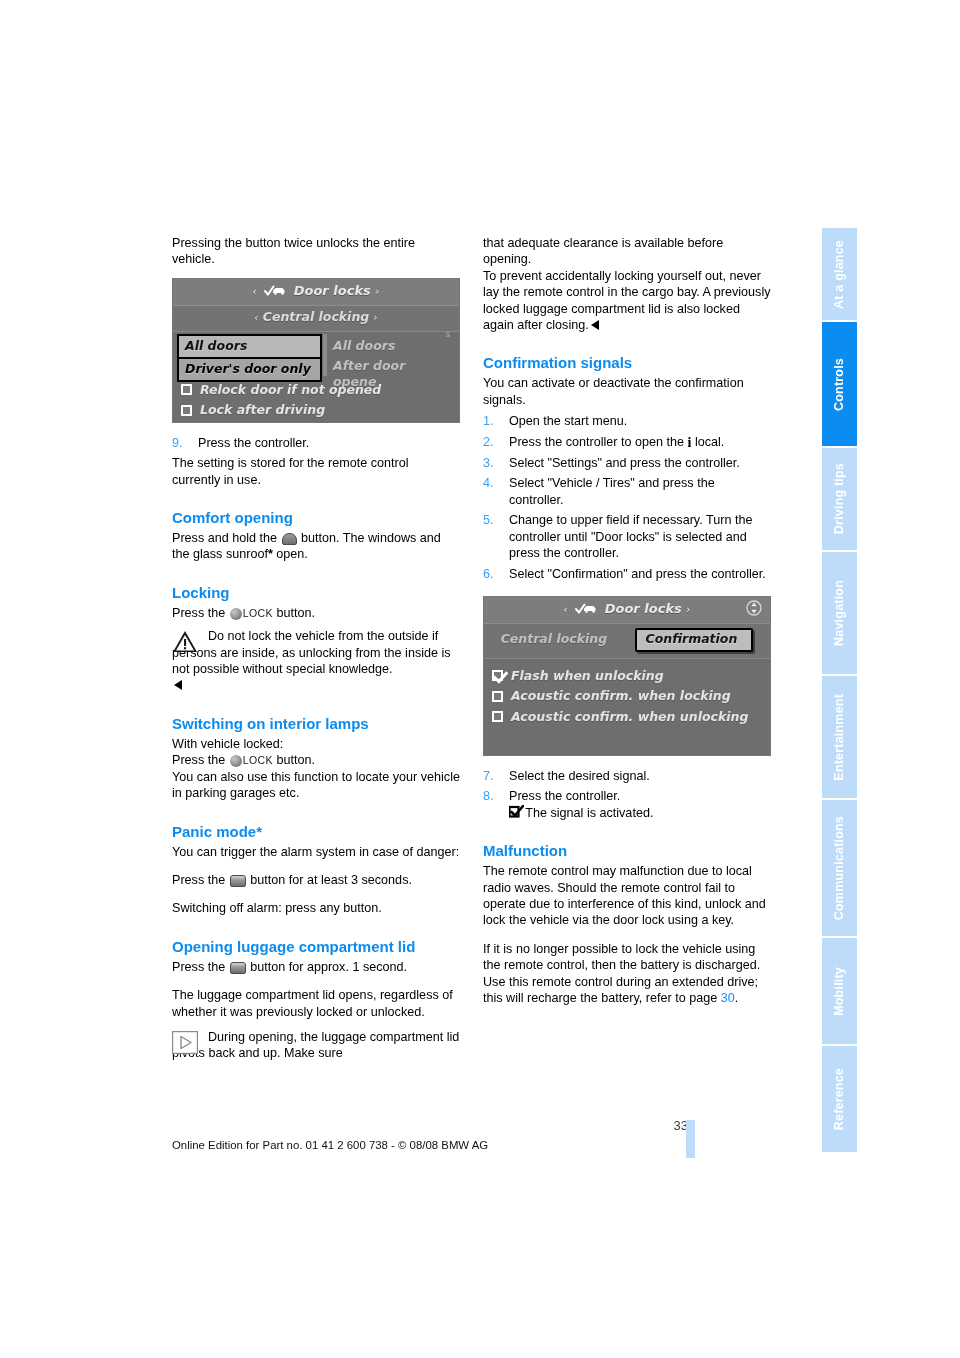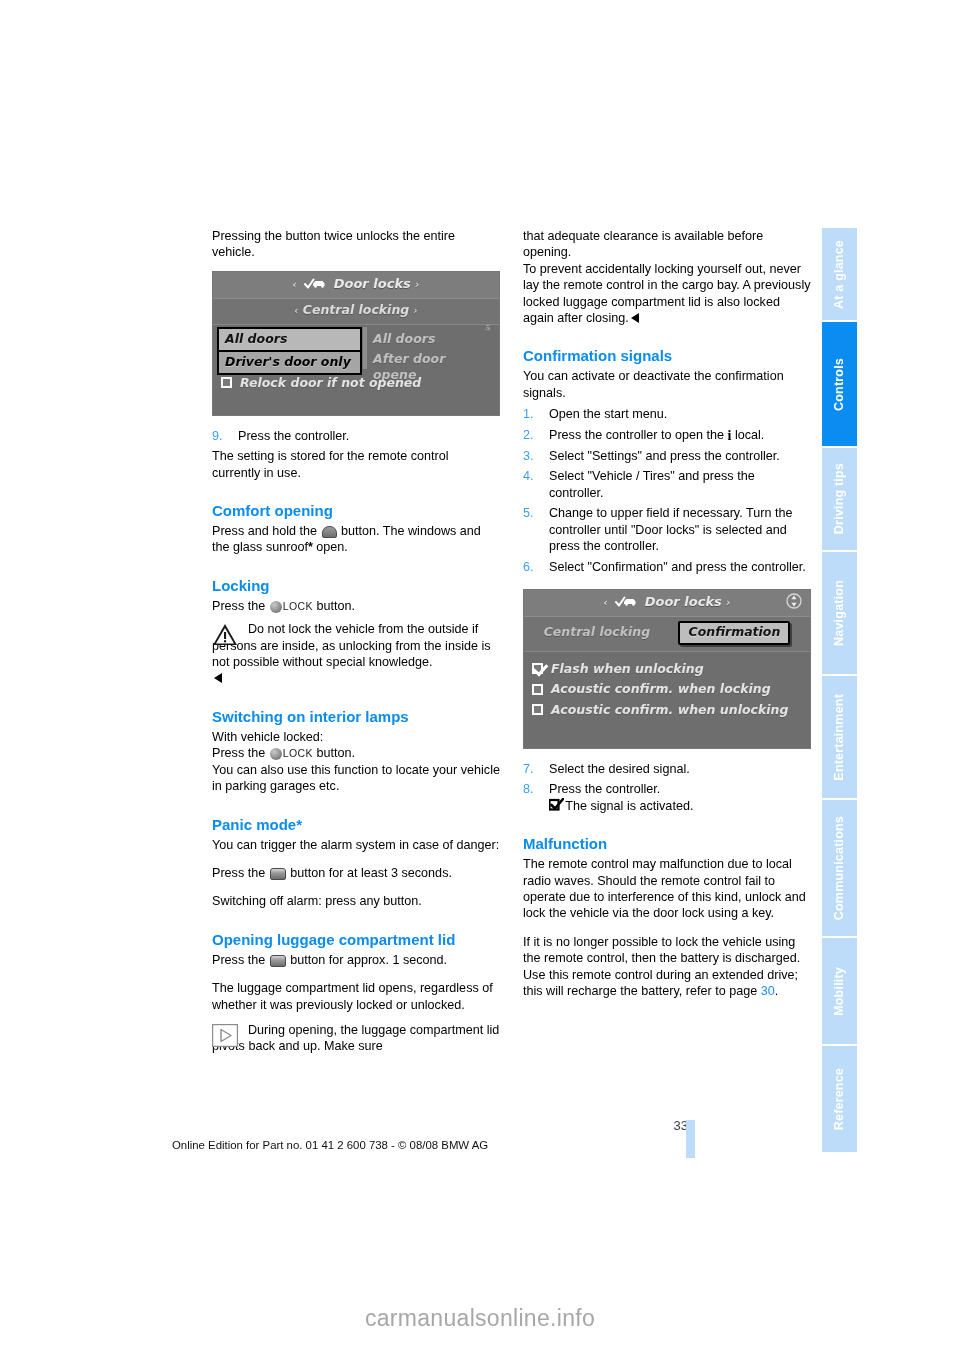--- a/index.html
+++ b/index.html
@@ -44,26 +44,25 @@
     font-size: 12.5px;
     font-weight: bold;
     letter-spacing: .2px;
     white-space: nowrap;
     line-height: 35px;
   }
 
   
   .col {
     position: absolute;
-    top: 228px;
+    top: 235px;
     width: 288px;
     font-size: 12.6px;
     line-height: 16.4px;
     color: #000000;
-    margin-left: 40px;
   }
   #col-left  { left: 172px; }
   #col-right { left: 483px; }
 
   p.body { margin: 0 0 0 0; }
   p.gap  { margin-top: 12px; }
 
   h2.heading {
     color: #0a8cf0;
     font-size: 15px;
@@ -249,21 +248,21 @@
   }
   .ghost {
     color: #cfcfcf;
     opacity: .85;
   }
   .sel-box {
     display: inline-block;
     background: #bdbdbd;
     border: 2px solid #000;
     color: #141414;
-    padding: 1px 8px 2px 8px;
+    padding: 1px 14px 2px 8px;
     border-radius: 2px;
     text-shadow: 0 1px 0 #d8d8d8;
     box-shadow: 2px 2px 0 rgba(0,0,0,.45);
   }
 
   
   #footer-line {
     position: absolute;
     left: 172px;
     top: 1118px;
@@ -372,20 +371,24 @@
 
         <div class="dd-popup" style="left:4px; top:2px; width:145px;">
           <div class="dd-item sel">All doors</div>
           <div class="dd-item">Driver's door only</div>
         </div>
 
         <div style="position:absolute; left:0; top:48px; width:100%;">
           <div class="fig-row">
             <span class="cb"></span>
             <span>Relock door if not opened</span>
+          </div>
+          <div class="fig-row">
+            <span class="cb"></span>
+            <span>Lock after driving</span>
           </div>
         </div>
       </div>
     </div>
 
     <ol class="steps">
       <li>
         <span class="num">9.</span>
         <span>Press the controller.</span>
       </li>
@@ -563,15 +566,14 @@
     <p class="body gap">
       <span>If it is no longer possible to lock the vehicle using the remote control, then the battery is discharged. Use this remote control during an extended drive; this will recharge the battery, refer to page</span>
       <span class="bluenum">30</span><span>.</span>
     </p>
 
   </div>
 
   <div id="footer-line">33</div>
   <div id="footer-credit">Online Edition for Part no. 01 41 2 600 738 - © 08/08 BMW AG</div>
   <div id="footer-tick"></div>
-  <div id="watermark">carmanualsonline.info</div>
 
 </div>
 
 </body></html>

